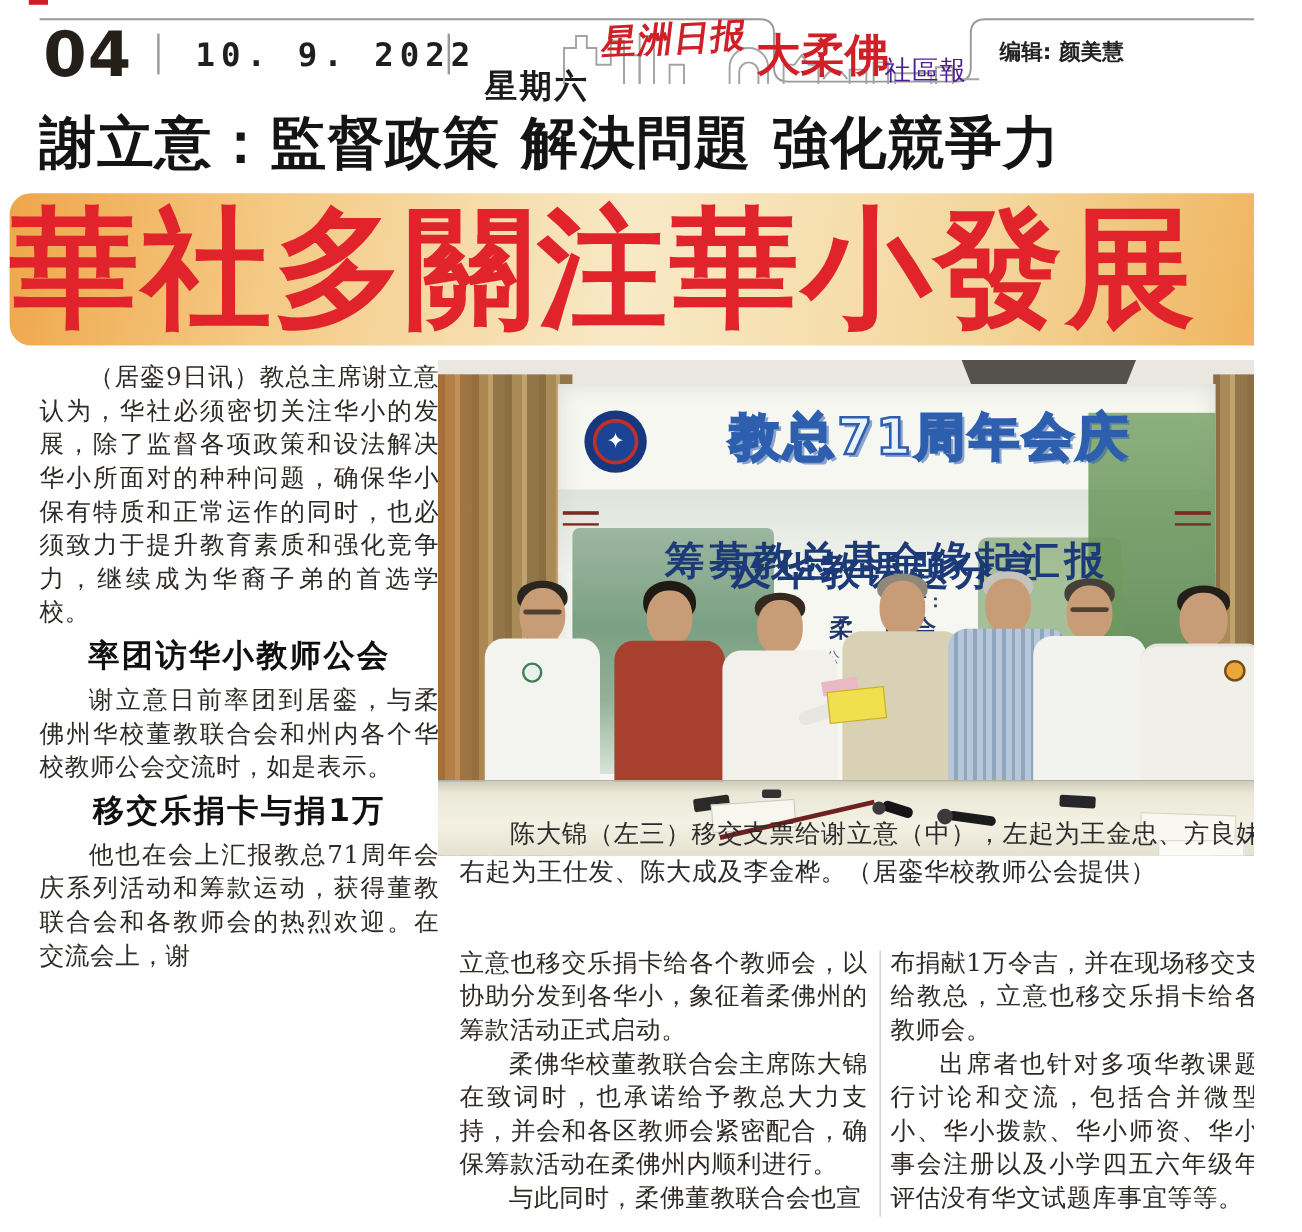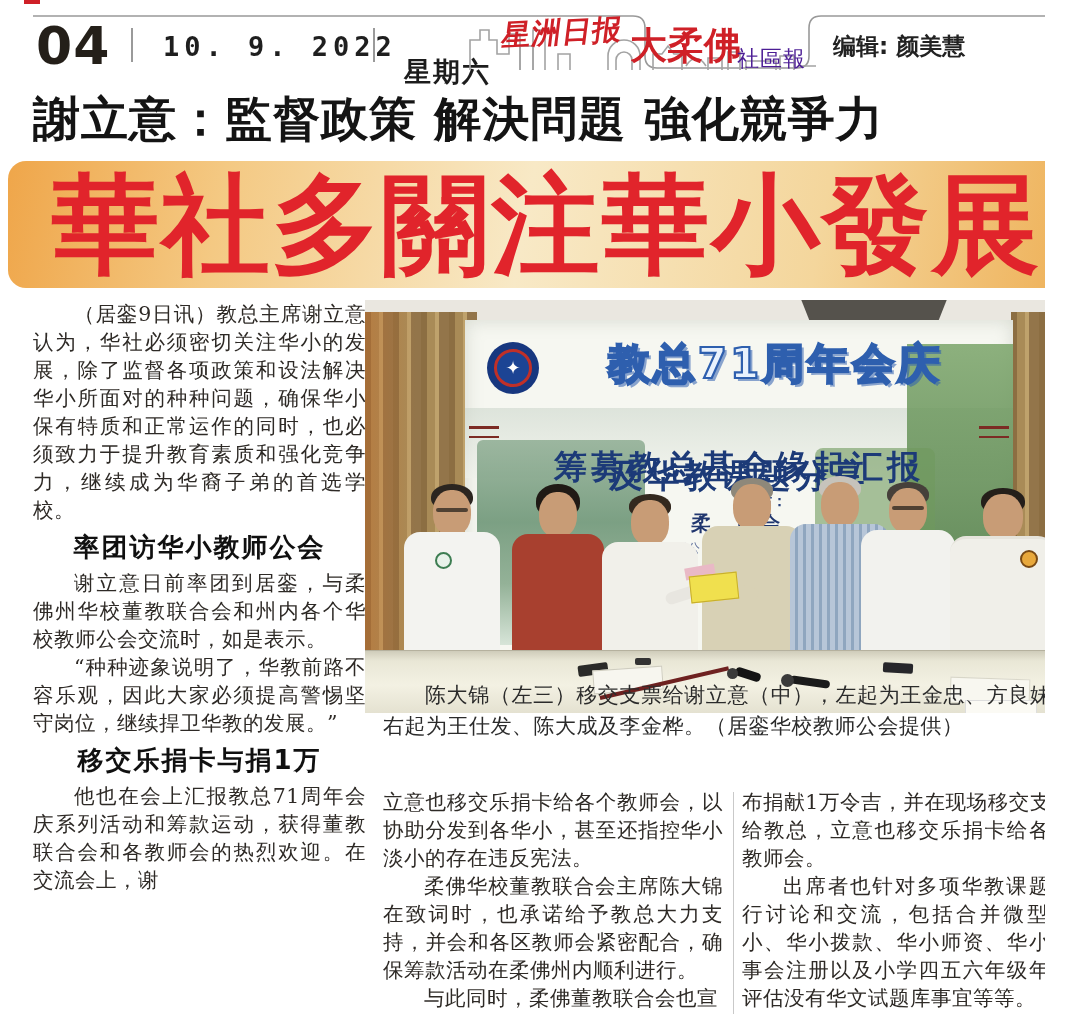--- a/index.html
+++ b/index.html
@@ -7,32 +7,32 @@
         font-family:"DejaVu Serif",serif;color:#2e2a26;}
   .abs{position:absolute;}
 
   
   .corner-mark{background:#cf2027;}
   #hdr-border{left:0;top:0;}
   #page-number{left:36px;top:20px;font-family:"DejaVu Sans",sans-serif;font-size:52px;font-weight:800;color:#241f19;letter-spacing:1px;line-height:1;}
   .hdr-sep{width:2px;height:34px;background:#9a9a9a;top:28px;}
   #hdr-date{left:163px;top:31px;font-family:"DejaVu Sans Mono",monospace;font-size:27px;font-weight:600;letter-spacing:5px;color:#1f1f1f;}
   #hdr-weekday{left:404px;top:30px;font-family:"DejaVu Sans",sans-serif;font-size:27px;font-weight:700;color:#1c1c1c;letter-spacing:2px;margin-top:24px;}
-  #editor{left:833px;top:31px;font-family:"DejaVu Sans",sans-serif;font-size:23px;font-weight:700;color:#222;}
+  #editor{left:833px;top:31px;font-family:"DejaVu Sans",sans-serif;font-size:18px;font-weight:700;color:#222;}
 
   #brand{left:502px;top:13px;font-family:"DejaVu Sans",sans-serif;font-size:29px;font-weight:900;color:#cf2027;
          transform:skewX(-10deg) rotate(-3deg);letter-spacing:1px;}
   #edition{left:630px;top:27px;font-family:"DejaVu Sans",sans-serif;font-size:37px;font-weight:900;color:#cf2027;letter-spacing:0px;line-height:1;}
   #edition-type{left:737px;top:44px;font-family:"DejaVu Sans",sans-serif;font-size:22px;font-weight:500;color:#4c1d95;letter-spacing:1px;}
 
   
   #kicker{left:33px;top:88px;font-family:"DejaVu Sans",sans-serif;font-size:47px;font-weight:900;color:#141414;letter-spacing:1px;white-space:nowrap;}
   #band{left:8px;top:161px;width:1077px;height:127px;border-radius:18px 0 0 18px;
         background:linear-gradient(100deg,#efa64a 0%,#f4c983 20%,#f8e9c6 48%,#f4d69c 75%,#eeaf55 100%);}
-  #main-headline{left:8px;top:161px;width:1077px;height:127px;line-height:127px;text-align:center;
+  #main-headline{left:8px;top:161px;width:1077px;height:127px;line-height:127px;text-align:left;
         font-family:"DejaVu Sans",sans-serif;font-size:108px;font-weight:900;color:#e1242b;letter-spacing:2px;white-space:nowrap;}
 
   
   .bodycol{font-size:20.5px;line-height:28px;text-align:justify;letter-spacing:0.5px;color:#2e2a26;}
   .bodycol p{margin:0;text-indent:2em;}
   .bodycol p.noindent{text-indent:0;}
   .subhead{font-family:"DejaVu Sans",sans-serif;font-size:26px;font-weight:900;color:#101010;text-align:center;
            text-indent:0 !important;margin:9px 0 8px 0 !important;letter-spacing:2px;}
   #col1{left:33px;top:300px;width:333px;}
   #col2{left:383px;top:788px;width:340px;}
@@ -123,21 +123,20 @@
   <div id="editor" class="abs">编辑: 颜美慧</div>
 
   <div id="kicker" class="abs">謝立意：監督政策 解決問題 強化競爭力</div>
   <div id="band" class="abs"></div>
   <div id="main-headline" class="abs">華社多關注華小發展</div>
 
   <div id="col1" class="abs bodycol">
     <p>（居銮9日讯）教总主席谢立意认为，华社必须密切关注华小的发展，除了监督各项政策和设法解决华小所面对的种种问题，确保华小保有特质和正常运作的同时，也必须致力于提升教育素质和强化竞争力，继续成为华裔子弟的首选学校。</p>
     <p class="subhead">率团访华小教师公会</p>
     <p>谢立意日前率团到居銮，与柔佛州华校董教联合会和州内各个华校教师公会交流时，如是表示。</p>
-    <p>“种种迹象说明了，华教前路不容乐观，因此大家必须提高警惕坚守岗位，继续捍卫华教的发展。”</p>
     <p class="subhead">移交乐捐卡与捐1万</p>
     <p>他也在会上汇报教总71周年会庆系列活动和筹款运动，获得董教联合会和各教师会的热烈欢迎。在交流会上，谢</p>
   </div>
 
   <div id="photo" class="abs">
     <div id="ceiling" class="abs"></div>
     <div id="vent" class="abs"></div>
     <div id="curtain-left" class="abs curtain"></div>
     <div id="curtain-right" class="abs curtain"></div>
 
@@ -217,21 +216,21 @@
     <div class="titem" style="left:518px;top:363px;width:30px;height:10px;background:#26262a;border-radius:2px;transform:rotate(3deg);"></div>
     <div class="titem" style="left:585px;top:378px;width:78px;height:24px;background:#f8f7f0;border:1px solid #d8d6c8;transform:rotate(2deg);"></div>
     <div class="titem" style="left:600px;top:400px;width:70px;height:12px;background:#fbfaf4;border:1px solid #ddd;"></div>
   </div>
 
   <div id="caption" class="abs">
     <p>陈大锦（左三）移交支票给谢立意（中），左起为王金忠、方良妹，右起为王仕发、陈大成及李金桦。（居銮华校教师公会提供）</p>
   </div>
 
   <div id="col2" class="abs bodycol">
-    <p class="noindent">立意也移交乐捐卡给各个教师会，以协助分发到各华小，甚至还指控华小淡小的存在违反宪法。</p>
+    <p class="noindent">立意也移交乐捐卡给各个教师会，以协助分发到各华小，象征着柔佛州的筹款活动正式启动。</p>
     <p>柔佛华校董教联合会主席陈大锦在致词时，也承诺给予教总大力支持，并会和各区教师会紧密配合，确保筹款活动在柔佛州内顺利进行。</p>
     <p>与此同时，柔佛董教联合会也宣</p>
   </div>
   <div class="abs colsep" style="left:733px;top:792px;height:222px;"></div>
   <div id="col3" class="abs bodycol">
     <p class="noindent">布捐献1万令吉，并在现场移交支票给教总，立意也移交乐捐卡给各个教师会。</p>
     <p>出席者也针对多项华教课题进行讨论和交流，包括合并微型华小、华小拨款、华小师资、华小董事会注册以及小学四五六年级年终评估没有华文试题库事宜等等。</p>
   </div>
 
   <div id="page-edge" class="abs"></div>

